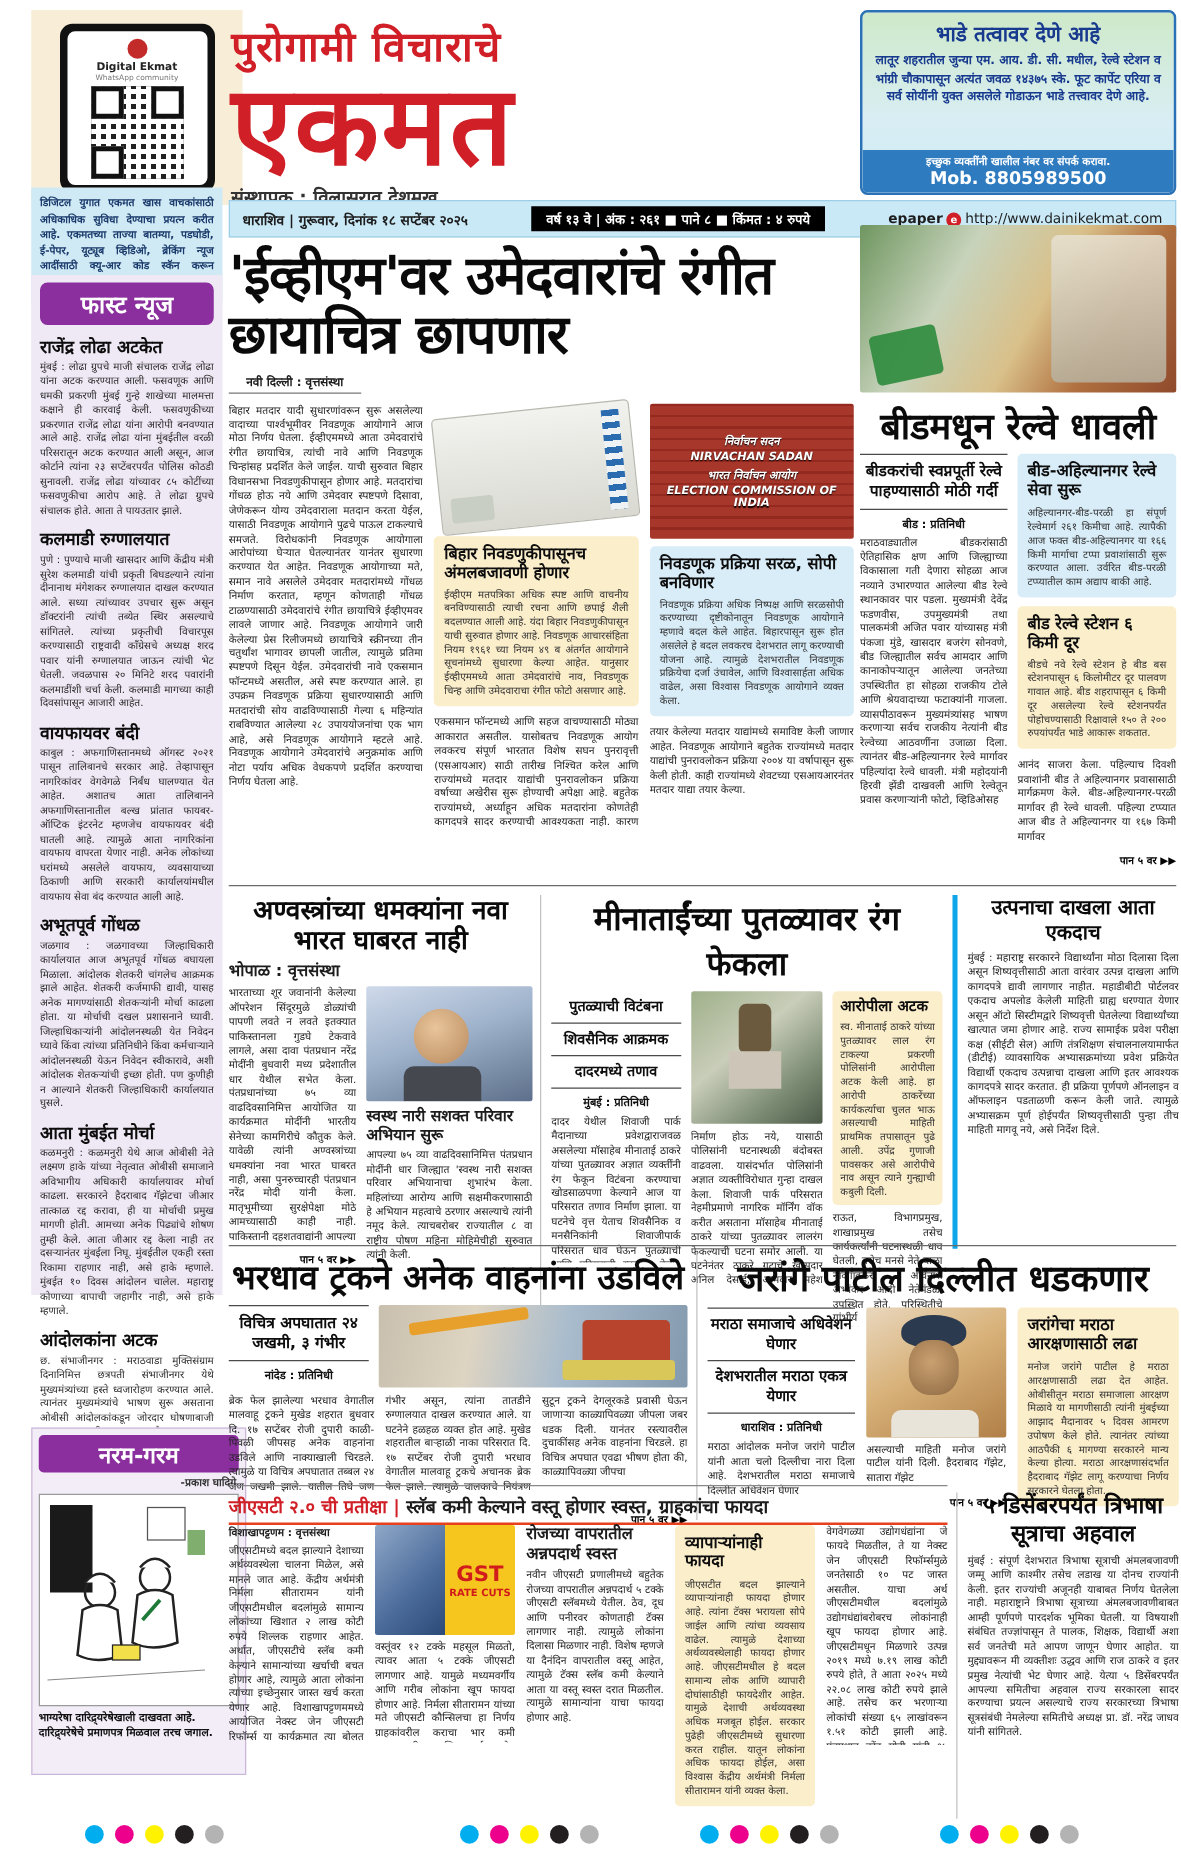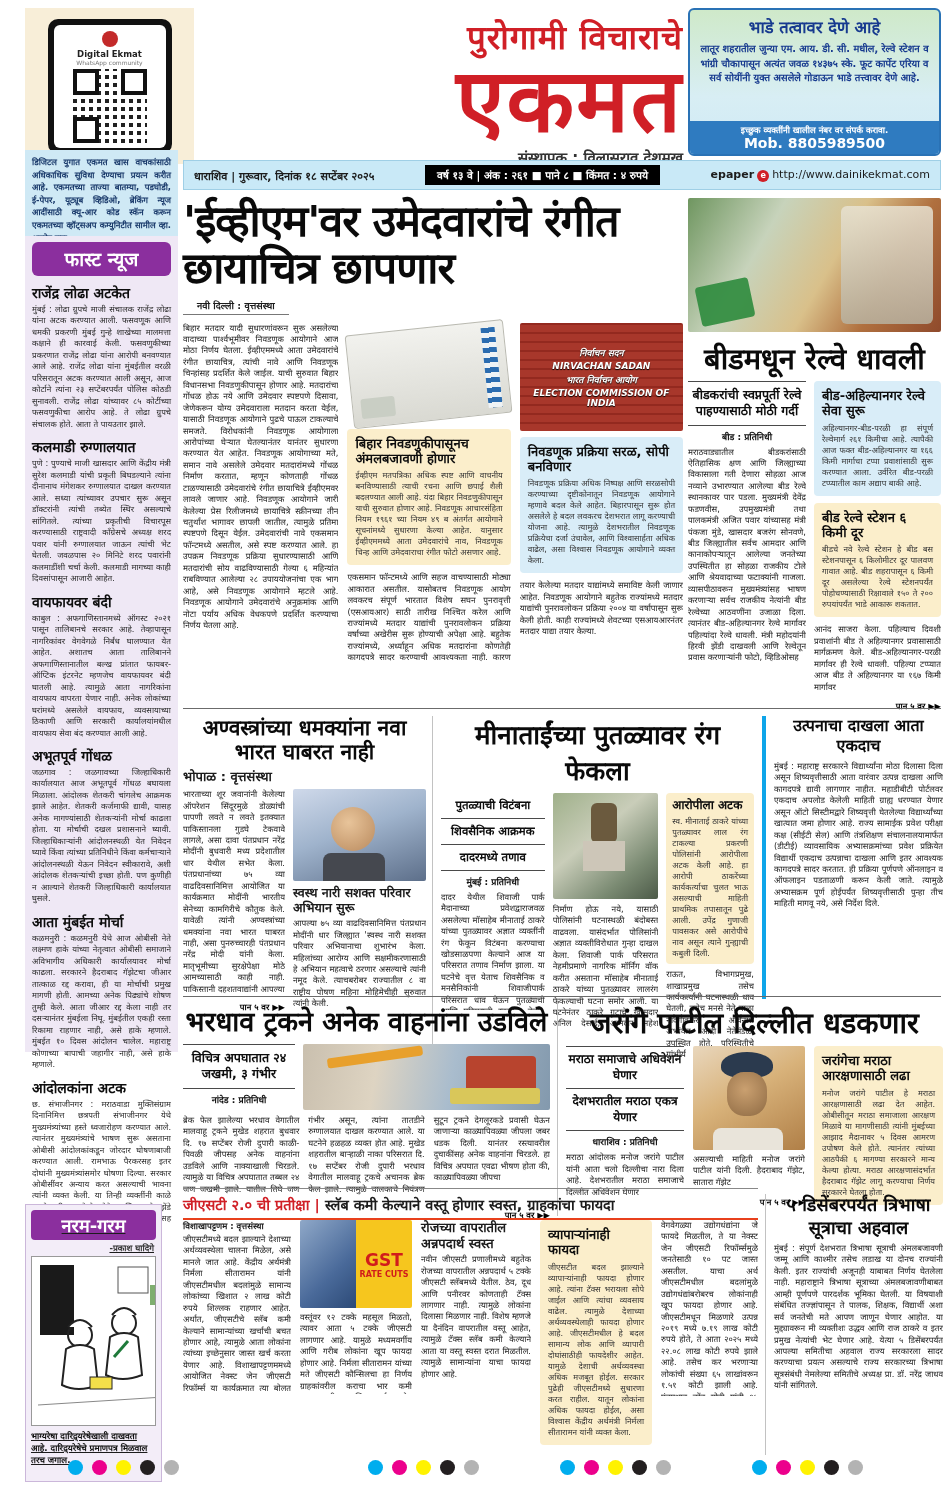--- a/index.html
+++ b/index.html
@@ -99,21 +99,21 @@
         <div class="qrpat">
           <i style="left:0;top:0;"></i>
             <i style="right:0;top:0;"></i>
             <i style="left:0;bottom:0;"></i>
         </div>
       </div>
     </div>
   </div>
   <div class="abs note" style="left:25px;top:150px;width:153px;height:92px;box-sizing:border-box;">डिजिटल युगात एकमत खास वाचकांसाठी अधिकाधिक सुविधा देण्याचा प्रयत्न करीत आहे. एकमतच्या ताज्या बातम्या, पडघोडी, ई-पेपर, यूट्यूब व्हिडिओ, ब्रेकिंग न्यूज आदींसाठी क्यू-आर कोड स्कॅन करून एकमतच्या व्हॉट्सअप कम्युनिटीत सामील व्हा. अपडेट राहा.</div>
 
-  <div class="abs" style="left:185px;top:14px;width:498px;text-align:right;">
+  <div class="abs" style="left:185px;top:14px;width:498px;text-align:left;">
     <div class="tagline">पुरोगामी विचाराचे</div>
     <div class="logo">एकमत</div>
     <div class="founder">संस्थापक : विलासराव देशमुख</div>
   </div>
 
   <div class="abs ad" style="left:688px;top:8px;width:253px;height:148px;box-sizing:border-box;display:flex;flex-direction:column;">
     <div class="ad-title">भाडे तत्वावर देणे आहे</div>
     <div class="ad-body" style="flex:1;">लातूर शहरातील जुन्या एम. आय. डी. सी. मधील, रेल्वे स्टेशन व भांग्री चौकापासून अत्यंत जवळ १४३७५ स्के. फूट कार्पेट एरिया व सर्व सोयींनी युक्त असलेले गोडाऊन भाडे तत्त्वावर देणे आहे.</div>
     <div class="ad-strip">
       <div class="ad-contact">इच्छुक व्यक्तींनी खालील नंबर वर संपर्क करावा.</div>
@@ -122,21 +122,21 @@
   </div>
 
   <div class="abs datestrip" style="left:183px;top:160px;width:758px;height:30px;box-sizing:border-box;">
     <span>धाराशिव | गुरूवार, दिनांक १८ सप्टेंबर २०२५</span>
     <span class="issuebox">वर्ष १३ वे | अंक : २६१ ■ पाने ८ ■ किंमत : ४ रुपये</span>
     <span>
       <span>epaper</span><span class="ep-icon">e</span><span style="font-weight:normal;">http://www.dainikekmat.com</span>
     </span>
   </div>
 
-  <div class="abs sidebar" style="left:25px;top:236px;width:153px;height:816px;box-sizing:border-box;">
+  <div class="abs sidebar" style="left:25px;top:220px;width:153px;height:816px;box-sizing:border-box;">
     <div class="fn-pill">फास्ट न्यूज</div>
     <div>
       <div class="fn-t">राजेंद्र लोढा अटकेत</div>
       <div class="fn-b">मुंबई : लोढा ग्रुपचे माजी संचालक राजेंद्र लोढा यांना अटक करण्यात आली. फसवणूक आणि धमकी प्रकरणी मुंबई गुन्हे शाखेच्या मालमत्ता कक्षाने ही कारवाई केली. फसवणुकीच्या प्रकरणात राजेंद्र लोढा यांना आरोपी बनवण्यात आले आहे. राजेंद्र लोढा यांना मुंबईतील वरळी परिसरातून अटक करण्यात आली असून, आज कोर्टाने त्यांना २३ सप्टेंबरपर्यंत पोलिस कोठडी सुनावली. राजेंद्र लोढा यांच्यावर ८५ कोटींच्या फसवणुकीचा आरोप आहे. ते लोढा ग्रुपचे संचालक होते. आता ते पायउतार झाले.</div>
     </div>
     <div>
       <div class="fn-t">कलमाडी रुग्णालयात</div>
       <div class="fn-b">पुणे : पुण्याचे माजी खासदार आणि केंद्रीय मंत्री सुरेश कलमाडी यांची प्रकृती बिघडल्याने त्यांना दीनानाथ मंगेशकर रुग्णालयात दाखल करण्यात आले. सध्या त्यांच्यावर उपचार सुरू असून डॉक्टरांनी त्यांची तब्येत स्थिर असल्याचे सांगितले. त्यांच्या प्रकृतीची विचारपूस करण्यासाठी राष्ट्रवादी काँग्रेसचे अध्यक्ष शरद पवार यांनी रुग्णालयात जाऊन त्यांची भेट घेतली. जवळपास २० मिनिटे शरद पवारांनी कलमाडींशी चर्चा केली. कलमाडी मागच्या काही दिवसांपासून आजारी आहेत.</div>
     </div>
     <div>
@@ -150,21 +150,21 @@
     <div>
       <div class="fn-t">आता मुंबईत मोर्चा</div>
       <div class="fn-b">कळमनुरी : कळमनुरी येथे आज ओबीसी नेते लक्ष्मण हाके यांच्या नेतृत्वात ओबीसी समाजाने अविभागीय अधिकारी कार्यालयावर मोर्चा काढला. सरकारने हैदराबाद गॅझेटचा जीआर तात्काळ रद्द करावा, ही या मोर्चाची प्रमुख मागणी होती. आमच्या अनेक पिढ्यांचे शोषण तुम्ही केले. आता जीआर रद्द केला नाही तर दसऱ्यानंतर मुंबईला निघू. मुंबईतील एकही रस्ता रिकामा राहणार नाही, असे हाके म्हणाले. मुंबईत १० दिवस आंदोलन चालेल. महाराष्ट्र कोणाच्या बापाची जहागीर नाही, असे हाके म्हणाले.</div>
     </div>
     <div>
       <div class="fn-t">आंदोलकांना अटक</div>
       <div class="fn-b">छ. संभाजीनगर : मराठवाडा मुक्तिसंग्राम दिनानिमित्त छत्रपती संभाजीनगर येथे मुख्यमंत्र्यांच्या हस्ते ध्वजारोहण करण्यात आले. त्यानंतर मुख्यमंत्र्यांचे भाषण सुरू असताना ओबीसी आंदोलकांकडून जोरदार घोषणाबाजी करण्यात आली. रामभाऊ पैरकरसह इतर दोघांनी मुख्यमंत्र्यांसमोर घोषणा दिल्या. सरकार ओबीसींवर अन्याय करत असल्याची भावना त्यांनी व्यक्त केली. या तिन्ही व्यक्तींनी काळे कपडे परिधान केले होते आणि काळे झेंडे फडकावले. पोलिसांनी रामभाऊ पैरकरसह एकूण तिघांना ताब्यात घेतले.</div>
     </div>
   </div>
 
-  <div class="abs cartoon" style="left:25px;top:1204px;width:137px;height:278px;box-sizing:border-box;text-decoration:underline;">
+  <div class="abs cartoon" style="left:25px;top:1142px;width:172px;height:278px;box-sizing:border-box;">
     <div class="ct-pill">नरम-गरम</div>
     <div class="ct-credit">-प्रकाश घादिगे</div>
     <div class="ct-art">
       <svg width="139" height="166" viewBox="0 0 139 166" xmlns="http://www.w3.org/2000/svg">
         <rect x="8" y="8" width="34" height="70" fill="#1a1a1a"></rect>
         <rect x="86" y="10" width="30" height="26" fill="none" stroke="#555"></rect>
         <rect x="118" y="28" width="14" height="20" fill="#7fae6f"></rect>
         <circle cx="48" cy="78" r="12" fill="none" stroke="#222" stroke-width="2"></circle>
         <path d="M36 70 q12 -14 24 0" fill="#fff" stroke="#222" stroke-width="2"></path>
         <circle cx="92" cy="66" r="12" fill="none" stroke="#222" stroke-width="2"></circle>
@@ -206,21 +206,21 @@
         </div>
         <div class="bx bx-blue" style="margin-top:6px;">
           <div class="bx-title">निवडणूक प्रक्रिया सरळ, सोपी बनविणार</div>
           <div class="bx-body">निवडणूक प्रक्रिया अधिक निष्पक्ष आणि सरळसोपी करण्याच्या दृष्टीकोनातून निवडणूक आयोगाने म्हणावे बदल केले आहेत. बिहारपासून सुरू होत असलेले हे बदल लवकरच देशभरात लागू करण्याची योजना आहे. त्यामुळे देशभरातील निवडणूक प्रक्रियेचा दर्जा उंचावेल, आणि विश्वासार्हता अधिक वाढेल, असा विश्वास निवडणूक आयोगाने व्यक्त केला.</div>
         </div>
         <div class="body" style="height:68px;margin-top:7px;">तयार केलेल्या मतदार याद्यांमध्ये समाविष्ट केली जाणार आहेत. निवडणूक आयोगाने बहुतेक राज्यांमध्ये मतदार याद्यांची पुनरावलोकन प्रक्रिया २००४ या वर्षापासून सुरू केली होती. काही राज्यांमध्ये शेवटच्या एसआयआरनंतर मतदार याद्या तयार केल्या.</div>
       </div>
     </div>
   </div>
 
-  <div class="abs" style="left:688px;top:198px;width:253px;">
+  <div class="abs" style="left:688px;top:180px;width:253px;">
     <div class="photo" style="height:134px;background:linear-gradient(120deg,#6f9660 0%,#c7d3bb 30%,#d9c08a 55%,#b0703f 75%,#8f4a2c 100%);">
       <div style="position:absolute;right:8px;top:8px;width:92px;height:118px;background:linear-gradient(180deg,#e8e2d2,#b8b2a0);border-radius:6px;opacity:.85;"></div>
       <div style="position:absolute;left:10px;bottom:10px;width:54px;height:40px;background:#2e8b3d;border-radius:4px;transform:rotate(-12deg);opacity:.9;"></div>
     </div>
     <div class="hl-sec" style="font-size:29px;margin:6px 0 4px;text-align:center;">बीडमधून रेल्वे धावली</div>
     <div class="cols" style="gap:8px;">
       <div style="width:118px;">
         <div class="sub">बीडकरांची स्वप्नपूर्ती रेल्वे पाहण्यासाठी मोठी गर्दी</div>
         <div class="byline">बीड : प्रतिनिधी</div>
         <div class="body" style="height:268px;">मराठवाड्यातील बीडकरांसाठी ऐतिहासिक क्षण आणि जिल्ह्याच्या विकासाला गती देणारा सोहळा आज नव्याने उभारण्यात आलेल्या बीड रेल्वे स्थानकावर पार पडला. मुख्यमंत्री देवेंद्र फडणवीस, उपमुख्यमंत्री तथा पालकमंत्री अजित पवार यांच्यासह मंत्री पंकजा मुंडे, खासदार बजरंग सोनवणे, बीड जिल्ह्यातील सर्वच आमदार आणि कानाकोपऱ्यातून आलेल्या जनतेच्या उपस्थितीत हा सोहळा राजकीय टोले आणि श्रेयवादाच्या फटाक्यांनी गाजला. व्यासपीठावरून मुख्यमंत्र्यांसह भाषण करणाऱ्या सर्वच राजकीय नेत्यांनी बीड रेल्वेच्या आठवणींना उजाळा दिला. त्यानंतर बीड-अहिल्यानगर रेल्वे मार्गावर पहिल्यांदा रेल्वे धावली. मंत्री महोदयांनी हिरवी झेंडी दाखवली आणि रेल्वेतून प्रवास करणाऱ्यांनी फोटो, व्हिडिओसह</div>

